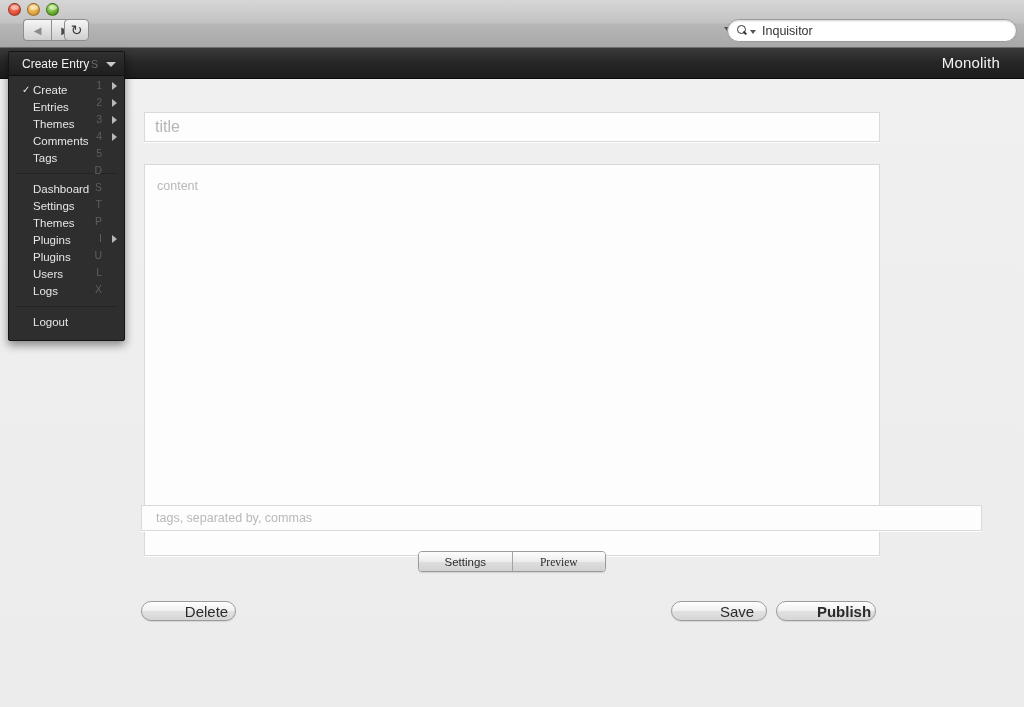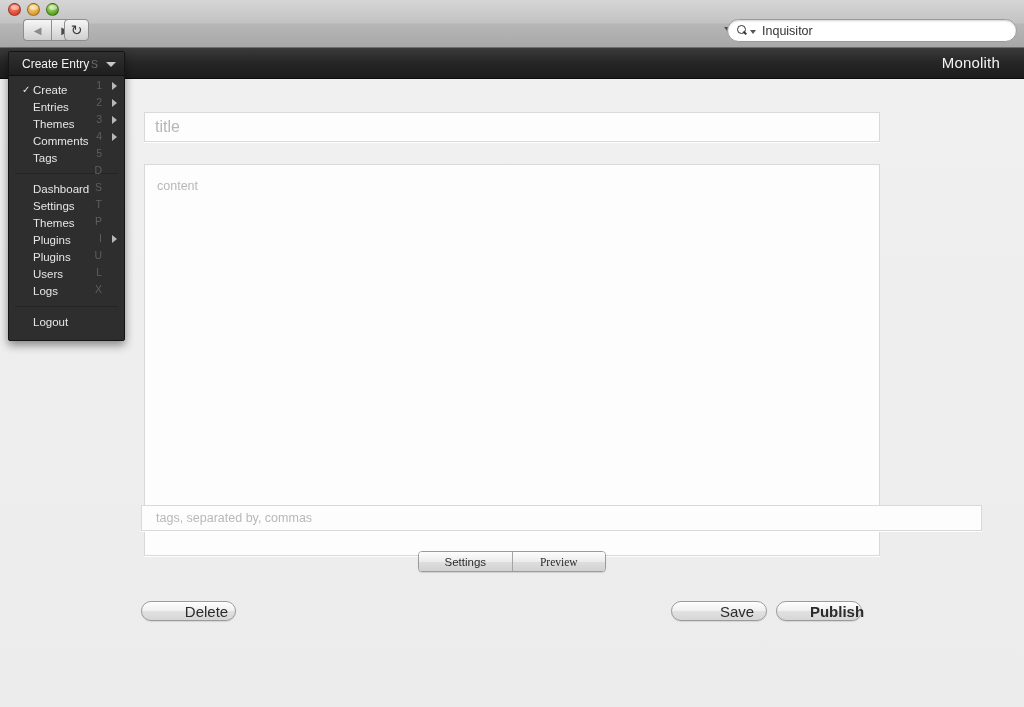--- a/index.html
+++ b/index.html
@@ -193,21 +193,21 @@
     display: flex; align-items: center; justify-content: center;
     font-size: 15px; color: #2b2b2b;
     background: linear-gradient(to bottom, #fefefe 0%, #f0f0f0 48%, #e2e2e2 50%, #d6d6d6 100%);
     border: 1px solid #9b9b9b;
     border-radius: 11px;
     box-shadow: 0 1px 1px rgba(0,0,0,0.10), inset 0 1px 0 rgba(255,255,255,0.85);
     padding-left: 36px;
   }
   .btn-delete  { left: 141px; top: 522px; width: 95px; }
   .btn-save    { left: 671px; top: 522px; width: 96px; }
-  .btn-publish { left: 776px; top: 522px; width: 86px; font-weight: bold; }
+  .btn-publish { left: 776px; top: 522px; width: 100px; font-weight: bold; }
 
   
   .menu {
     position: absolute; left: 8px; top: 51px;
     width: 117px;
     background: #2e2e2e;
     background-image:
       radial-gradient(rgba(255,255,255,0.045) 0.6px, transparent 0.7px);
     background-size: 4px 4px;
     border: 1px solid #151515;

